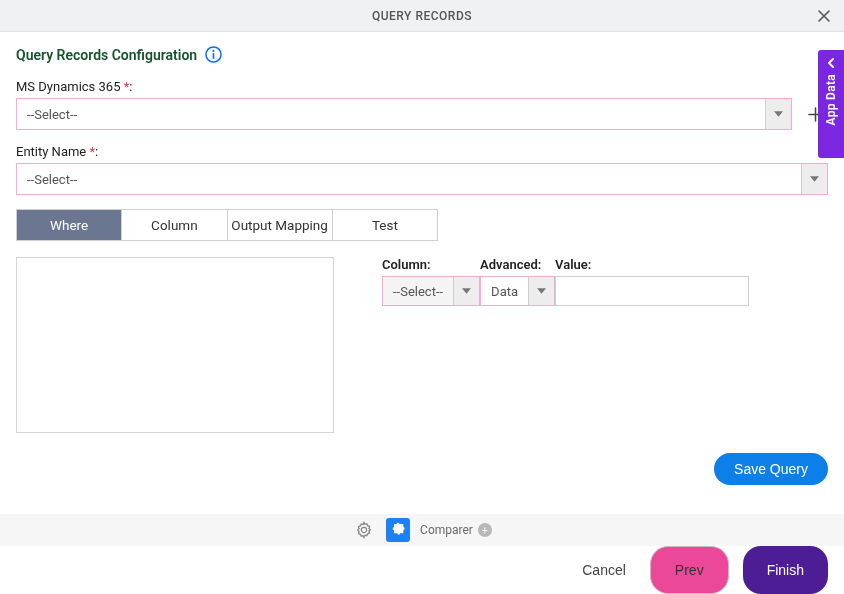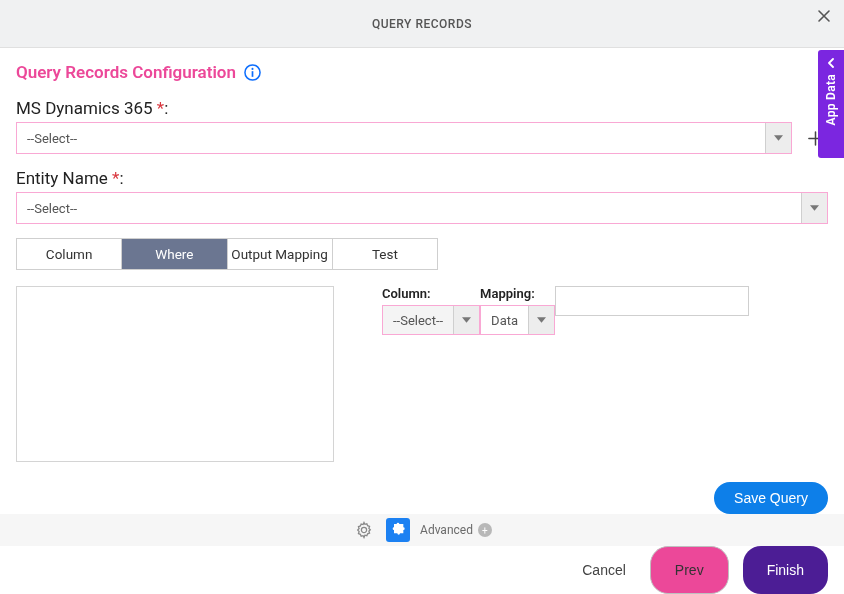--- a/index.html
+++ b/index.html
@@ -9,21 +9,21 @@
   color: #333;
   width: 844px;
   height: 594px;
   position: relative;
   background: #fff;
 }
 
 
 .titlebar {
   background: #f0f1f2;
-  height: 48px;
+  height: 32px;
   display: flex;
   align-items: center;
   position: relative;
   border-bottom: 1px solid #e0e0e0;
 }
 .titlebar .title {
   flex: 1;
   text-align: center;
   font-size: 12px;
   letter-spacing: 0.5px;
@@ -48,32 +48,32 @@
   padding: 14px 16px 0 16px;
 }
 
 .page-title-row {
   display: flex;
   align-items: center;
   gap: 8px;
   margin-bottom: 16px;
 }
 .page-title {
-  font-size: 17px;
+  font-size: 14px;
   font-weight: 600;
-  color: #ec4899;
+  color: #14532d;
 }
 .info-icon {
   color: #0d6efd;
   display: inline-flex;
 }
 
 
 .form-label {
-  font-size: 17px;
+  font-size: 13px;
   color: #222;
   margin-bottom: 4px;
   display: block;
 }
 .req { color: #d9363e; }
 .form-row { margin-bottom: 14px; }
 
 .select-wrap {
   display: flex;
   align-items: stretch;
@@ -360,22 +360,22 @@
         <span class="select-caret">
           <svg width="9" height="6" viewBox="0 0 10 6">
               <path d="M0 0 L5 6 L10 0 Z" fill="#777"></path>
             </svg>
         </span>
       </div>
     </div>
   </div>
 
   <div class="tabs">
+    <div class="tab active">Where</div>
     <div class="tab">Column</div>
-    <div class="tab active">Where</div>
     <div class="tab">Output Mapping</div>
     <div class="tab">Test</div>
   </div>
 
   <div class="where-row">
     <div class="where-left"></div>
     <div class="where-right">
 
       <div class="sub-field">
         <label class="sub-label">Column:</label>
@@ -383,32 +383,33 @@
           <span class="select-text">--Select--</span>
           <span class="select-caret">
             <svg width="9" height="6" viewBox="0 0 10 6">
                 <path d="M0 0 L5 6 L10 0 Z" fill="#777"></path>
               </svg>
           </span>
         </div>
       </div>
 
       <div class="sub-field">
-        <label class="sub-label">Mapping:</label>
+        <label class="sub-label">Advanced:</label>
         <div class="select-box small">
           <span class="select-text">Data</span>
           <span class="select-caret">
             <svg width="9" height="6" viewBox="0 0 10 6">
                 <path d="M0 0 L5 6 L10 0 Z" fill="#777"></path>
               </svg>
           </span>
         </div>
       </div>
 
       <div class="sub-field">
+        <label class="sub-label">Value:</label>
         <input class="text-input" type="text" value="" style="">
       </div>
 
     </div>
   </div>
 
   <div class="save-row">
     <button class="btn-primary">Save Query</button>
   </div>
 
@@ -419,21 +420,21 @@
     <svg width="18" height="18" viewBox="0 0 24 24">
         <path fill="none" stroke="currentColor" stroke-width="1.7" d="M12 8.5a3.5 3.5 0 1 1 0 7 3.5 3.5 0 0 1 0-7z M12 2l1.2 2.4 2.6-.6 1 2.5 2.6.9-.9 2.6 1.9 1.9-1.9 1.9.9 2.6-2.6.9-1 2.5-2.6-.6L12 22l-1.2-2.4-2.6.6-1-2.5-2.6-.9.9-2.6L3.6 12l1.9-1.9-.9-2.6 2.6-.9 1-2.5 2.6.6z"></path>
       </svg>
   </div>
   <div class="footer-icon puzzle">
     <svg width="16" height="16" viewBox="0 0 24 24">
         <path fill="currentColor" d="M14 3a2 2 0 0 0-4 0H6v5a2 2 0 1 0 0 4v5h5a2 2 0 1 0 4 0h5v-5a2 2 0 1 0 0-4V3h-6z"></path>
       </svg>
   </div>
   <span class="adv-label">
-    <span>Advanced</span>
+    <span>Comparer</span>
     <span class="adv-plus">+</span>
   </span>
 </div>
 
 <div class="action-row">
   <button class="btn-link">Cancel</button>
   <button class="btn-outline">Prev</button>
   <button class="btn-finish">Finish</button>
 </div>
 

